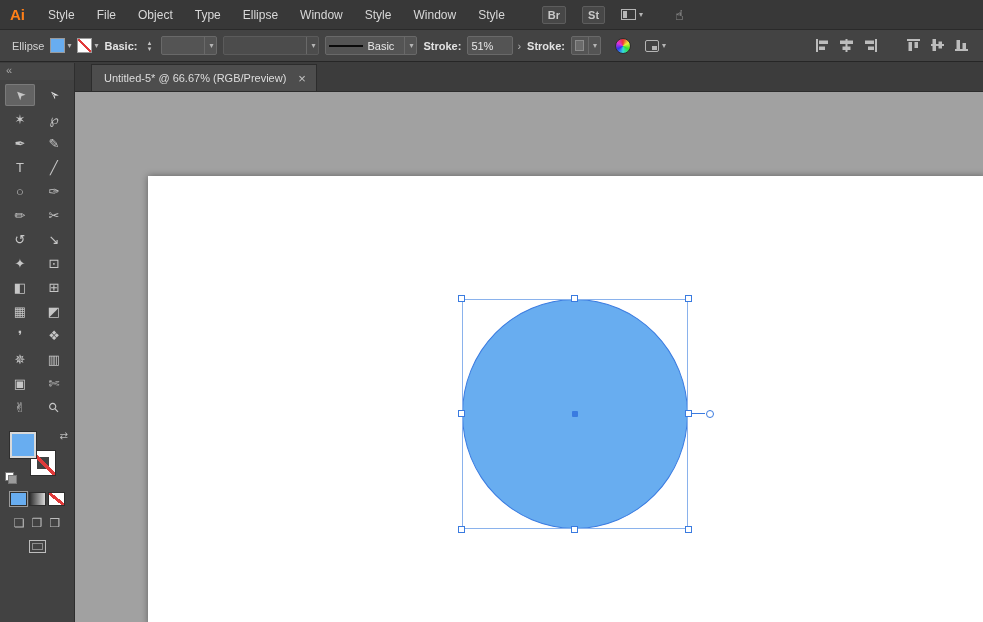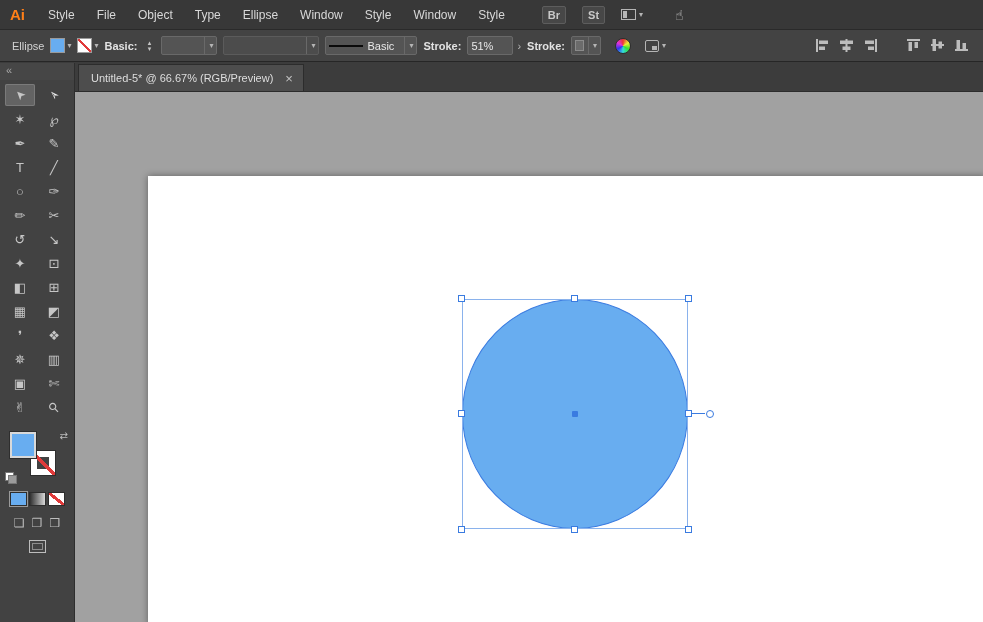--- a/index.html
+++ b/index.html
@@ -105,21 +105,21 @@
   .mode-btn { color:#bdbdbd; font-size:12px; }
   .screenmode { margin-top:10px; width:17px; height:13px; border:1px solid #bdbdbd; position:relative; }
   .screenmode::after { content:""; position:absolute; left:2px; top:2px; right:2px; bottom:2px; border:1px solid #8d8d8d; }
 
   
   .docarea { flex:1; display:flex; flex-direction:column; min-width:0; }
   .tabbar { height:29px; background:#3c3c3c; border-bottom:1px solid #2c2c2c;
             display:flex; align-items:flex-end; }
   .tab { height:27px; background:#4d4d4d; color:#dedede; font-size:11px;
          display:flex; align-items:center; gap:12px; padding:0 10px 0 12px;
-         margin-left:3px; border:1px solid #2c2c2c; border-bottom:none; }
+         margin-left:16px; border:1px solid #2c2c2c; border-bottom:none; }
   .tab-close { color:#c3c3c3; font-size:13px; line-height:1; }
 
   .canvas { flex:1; position:relative; background:var(--canvas_gray); overflow:hidden; }
   .artboard { position:absolute; left:73px; top:84px; right:-3px; bottom:-3px;
               background:#fff; box-shadow:0 0 7px rgba(0,0,0,.4); }
 
   .shape-ellipse { position:absolute; left:387px; top:207px; width:226px; height:230px;
                    border-radius:50%; background:var(--fill_blue);
                    border:1px solid var(--selection_blue); }
   .selection { position:absolute; left:387px; top:207px; width:226px; height:230px; }

